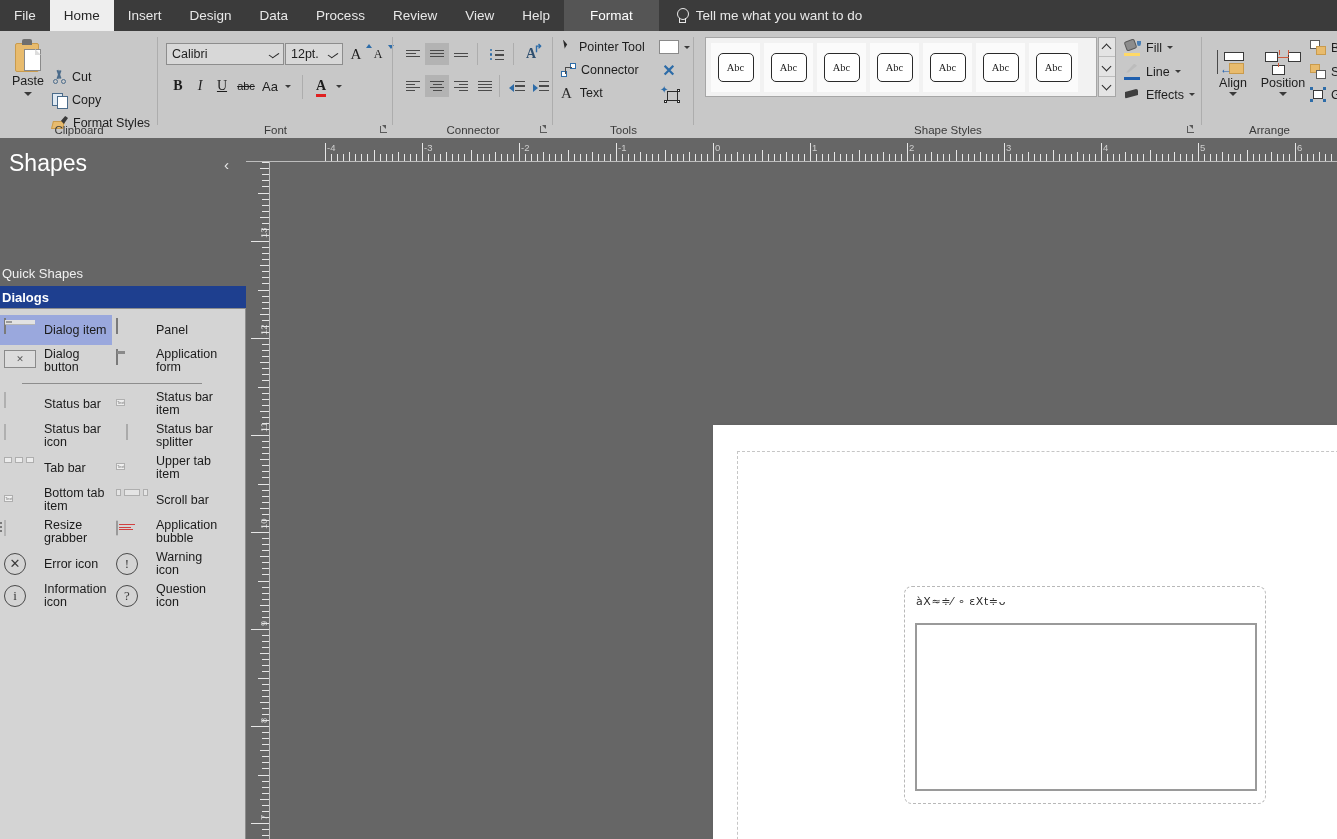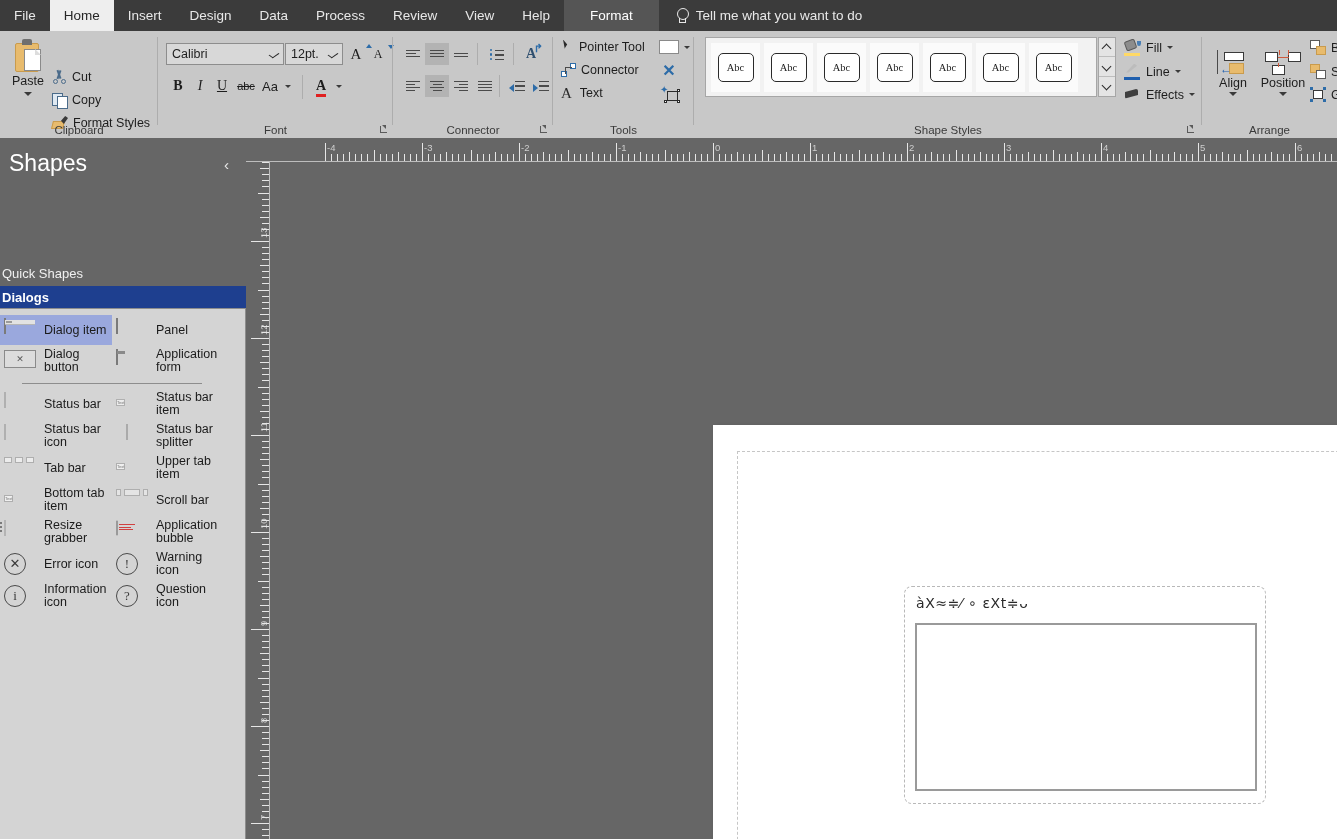--- a/index.html
+++ b/index.html
@@ -429,21 +429,21 @@
     position: absolute; left: 24px; top: 26px; right: 24px; bottom: 0px;
     border: 1px dashed #c6c6c6;
   }
 
   .dialog-shape {
     position: absolute; left: 634px; top: 424px; width: 362px; height: 218px;
     border: 1px dashed #b8b8b8; border-radius: 8px; background: #ffffff;
   }
   .dialog-title {
     position: absolute; left: 11px; top: 8px;
-    font-size: 14px; color: #2a2a2a; letter-spacing: .6px;
+    font-size: 11px; color: #2a2a2a; letter-spacing: .6px;
     font-family: "DejaVu Sans", sans-serif;
     white-space: nowrap;
   }
   .dialog-panel {
     position: absolute; left: 10px; top: 36px; width: 342px; height: 168px;
     border: 2px solid #9a9a9a; background: #ffffff;
   }
 </style>
 </head>
 <body>

